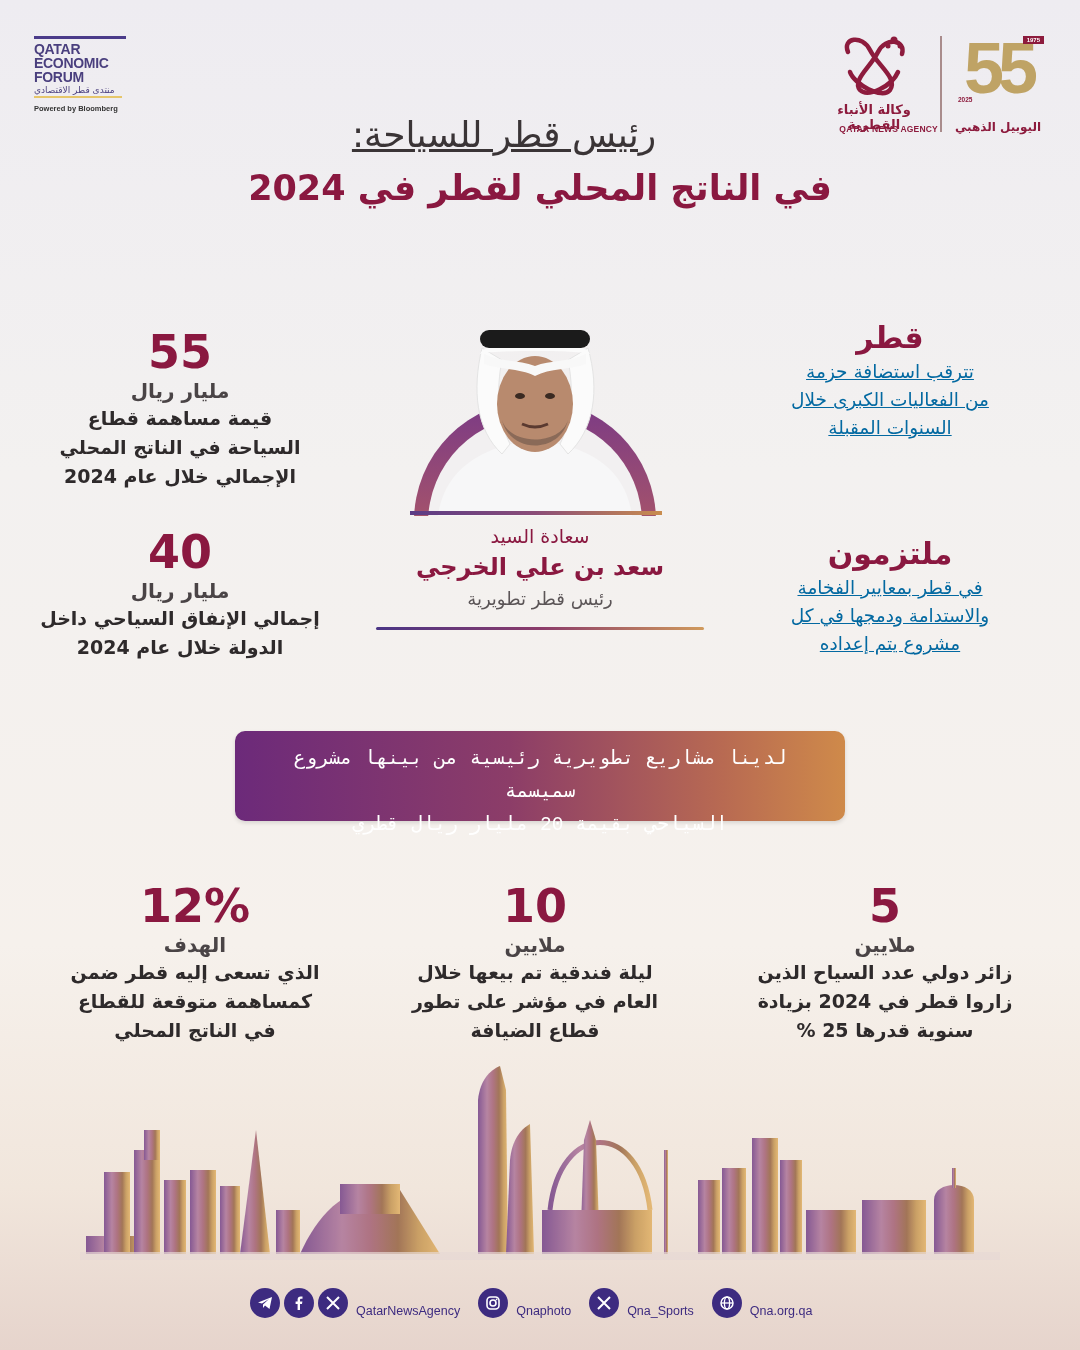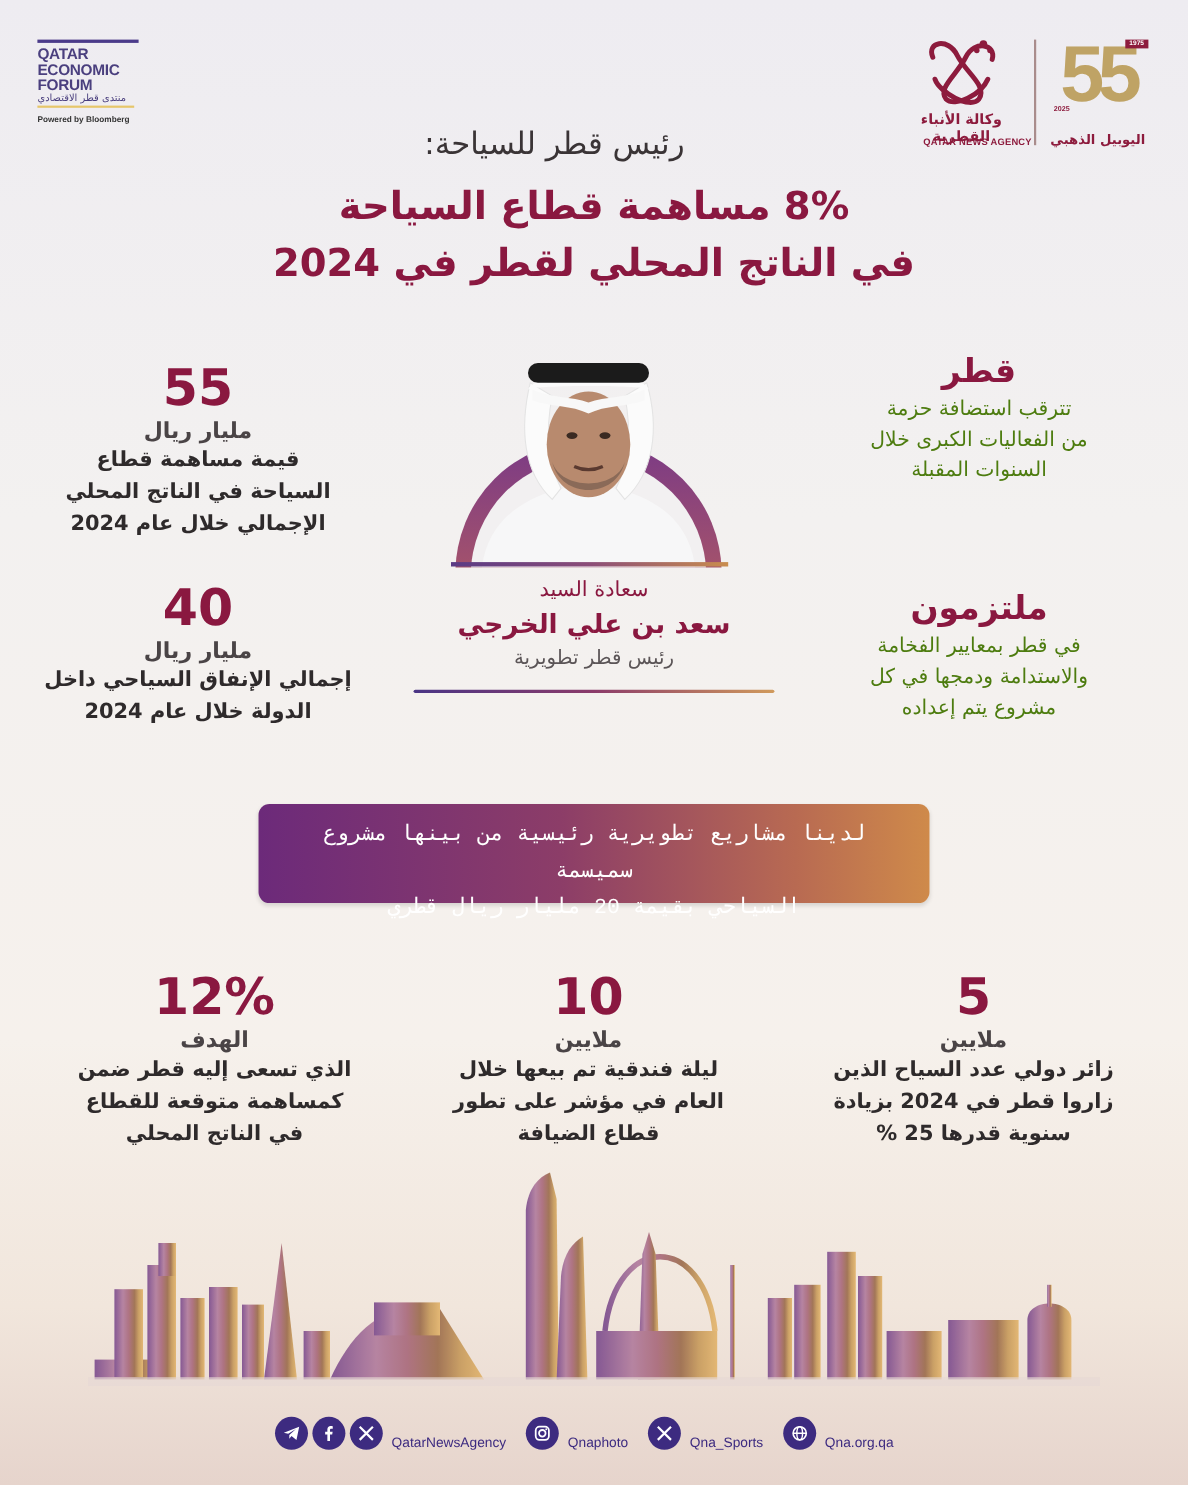--- a/index.html
+++ b/index.html
@@ -27,30 +27,30 @@
   .qna-ar { position: absolute; left: 0; top: 70px; width: 128px; font-size: 13px; color: #8d1b3d; font-weight: bold; direction: rtl; text-align: center; }
   .qna-en { position: absolute; left: 0; top: 92px; width: 128px; font-family: "Liberation Sans", sans-serif; font-size: 8.5px; font-weight: bold; color: #8d1b3d; text-align: right; letter-spacing: 0.2px; }
   .divider-v { left: 940px; top: 36px; width: 1.5px; height: 96px; background: #a98c8c; }
   .jubilee { left: 950px; top: 34px; width: 100px; height: 110px; }
   .jub-year { position: absolute; right: 6px; top: 2px; background: #8d1b3d; color: #fff; font-size: 6px; padding: 1px 4px; font-family: "Liberation Sans", sans-serif; font-weight: bold; }
   .jub-num { position: absolute; left: 0; top: -6px; width: 96px; font-family: "Liberation Sans", sans-serif; font-weight: bold; font-size: 72px; color: #bfa365; text-align: center; letter-spacing: -6px; line-height: 80px; }
   .jub-sub { position: absolute; left: 8px; top: 62px; font-size: 6.5px; color: #8d1b3d; font-family: "Liberation Sans", sans-serif; font-weight: bold; }
   .jub-ar { position: absolute; left: 0; top: 86px; width: 96px; font-size: 12px; color: #8d1b3d; font-weight: bold; direction: rtl; text-align: center; }
 
   
-  .title-sub { left: 0; top: 114px; width: 1008px; font-size: 28px; color: #3a3436; }
+  .title-sub { left: 0; top: 114px; width: 1008px; font-size: 36px; color: #3a3436; text-decoration: underline; }
   .title-main { left: 0; top: 162px; width: 1080px; font-size: 35px; font-weight: bold; color: #8a1840; line-height: 52px; }
 
   
   .stat { direction: rtl; text-align: center; }
   .stat-num { font-family: "DejaVu Sans", sans-serif; font-weight: bold; font-size: 46px; color: #8a1840; line-height: 52px; }
   .stat-unit { font-weight: bold; font-size: 20px; color: #4a4446; line-height: 26px; }
   .stat-desc { font-weight: bold; font-size: 19px; color: #2e2a2b; line-height: 29px; }
   .stat-head { font-weight: bold; font-size: 30px; color: #8a1840; line-height: 40px; }
-  .stat-desc-plain { font-size: 18.5px; color: #4d7c0f; line-height: 28px; }
+  .stat-desc-plain { font-size: 18.5px; color: #0369a1; line-height: 28px; text-decoration: underline; }
 
   .s55 { left: 40px; top: 326px; width: 280px; }
   .s40 { left: 30px; top: 526px; width: 300px; }
   .sqatar { left: 750px; top: 318px; width: 280px; }
   .scommit { left: 745px; top: 534px; width: 290px; }
 
   
   .portrait { left: 410px; top: 320px; width: 250px; height: 196px; overflow: hidden; }
   .arc { position: absolute; left: 4px; top: 80px; width: 242px; height: 242px; border-radius: 50%;
          background: linear-gradient(180deg, #7a3a86 0%, #a0506e 45%, #cf8a4a 80%, #e2a54c 100%); }
@@ -109,21 +109,20 @@
 <div class="abs divider-v"></div>
 <div class="abs jubilee">
   <div class="jub-num">55</div>
   <div class="jub-year">1975</div>
   <div class="jub-sub">2025</div>
   <div class="jub-ar">اليوبيل الذهبي</div>
 </div>
 
 <div class="abs rtl title-sub">رئيس قطر للسياحة:</div>
 <div class="abs rtl title-main">
-  <div>8% مساهمة قطاع السياحة</div>
   <div>في الناتج المحلي لقطر في 2024</div>
 </div>
 
 <div class="abs stat s55">
   <div class="stat-num">55</div>
   <div class="stat-unit">مليار ريال</div>
   <div class="stat-desc">قيمة مساهمة قطاع</div>
   <div class="stat-desc">السياحة في الناتج المحلي</div>
   <div class="stat-desc">الإجمالي خلال عام 2024</div>
 </div>

